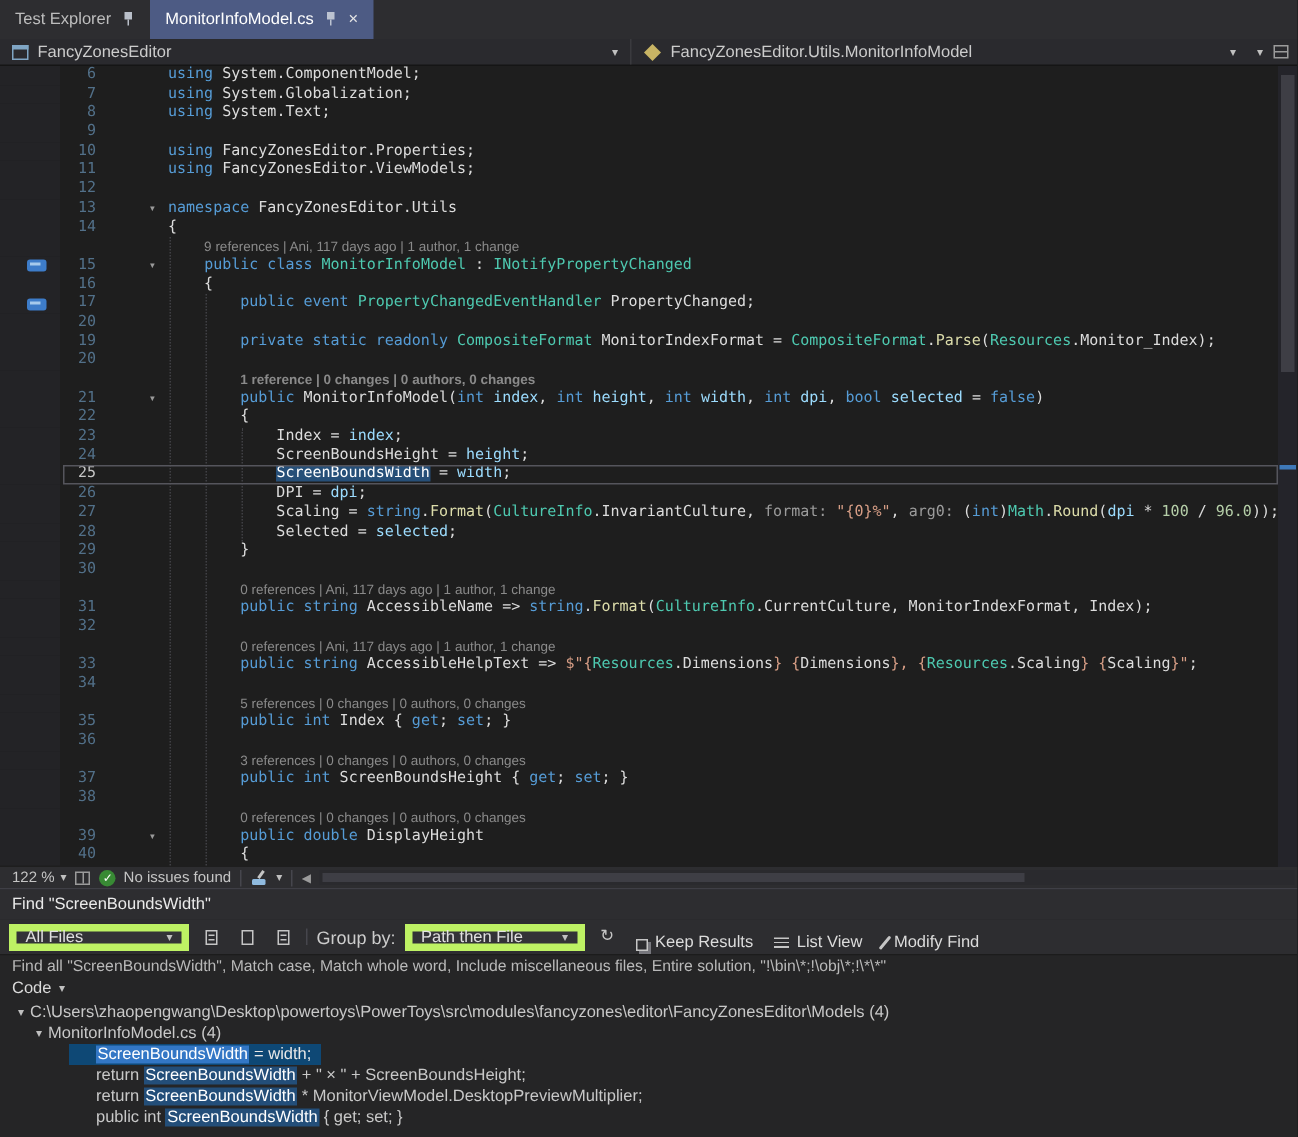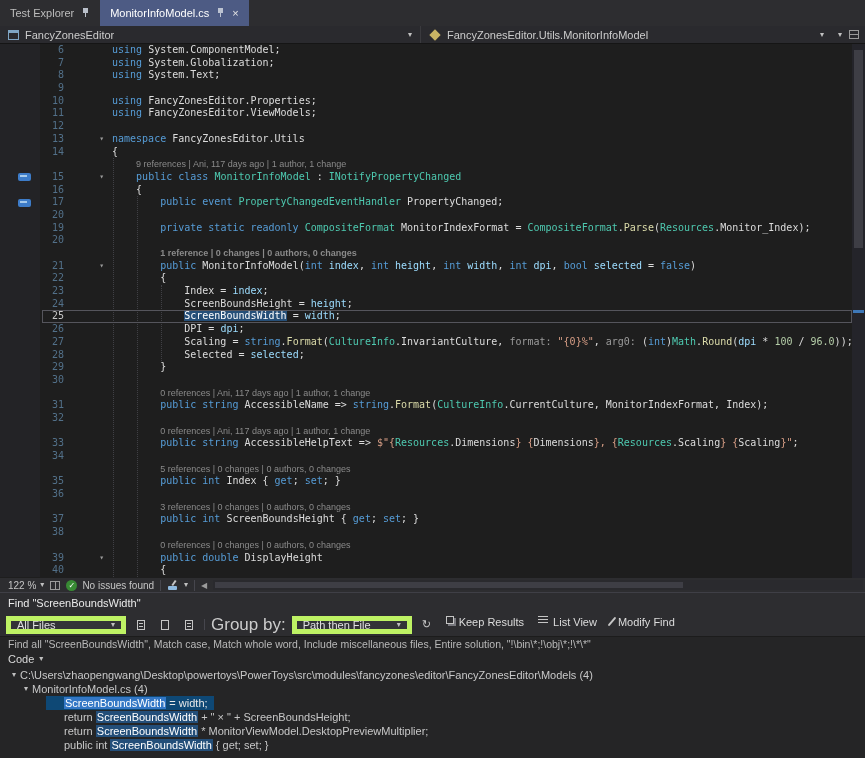--- a/index.html
+++ b/index.html
@@ -85,22 +85,22 @@
   .combo.scope{width:120px}
   .combo.group{width:120px}
   .icon-btn{width:18px;height:18px;display:flex;align-items:center;justify-content:center}
   .i-doc{width:8px;height:10px;border:1px solid #C5C5C5;position:relative;display:inline-block}
   .i-doc.lines::before{content:"";position:absolute;left:1px;right:1px;top:2px;height:1px;background:#C5C5C5;box-shadow:0 3px 0 #C5C5C5}
   .i-stack{width:8px;height:8px;border:1px solid #C5C5C5;box-shadow:2px 2px 0 #77777D;display:inline-block}
   .i-list{width:10px;height:9px;display:inline-block;
     background:repeating-linear-gradient(#C5C5C5 0 1px,transparent 1px 3px)}
   .i-pencil{width:2px;height:11px;background:#C5C5C5;transform:rotate(40deg);display:inline-block;border-radius:1px}
   .i-refresh{font-size:11px;color:#C5C5C5;line-height:1}
-  .tool-label{font-size:17px;color:#CCC}
-  .tool-btn{display:flex;align-items:flex-start;gap:5px;font-size:11px;color:#DCDCDC;padding:0 4px;height:18px}
+  .tool-label{font-size:12px;color:#CCC}
+  .tool-btn{display:flex;align-items:flex-end;gap:5px;font-size:11px;color:#DCDCDC;padding:0 4px;height:18px}
   .fp-summary{height:14px;font-size:10.5px;color:#B9B9B9;padding-left:8px;display:flex;align-items:center;flex:none}
   .fp-filter{height:16px;display:flex;align-items:center;gap:5px;padding-left:8px;font-size:11px;color:#DADADA;flex:none}
   .fp-tree{flex:1;font-size:11px;color:#C8C8C8;overflow:hidden;padding-top:1px}
   .tree-row{height:14px;line-height:14px;display:flex;align-items:center;white-space:pre}
   .tree-row .exp{font-size:8px;color:#BFBFBF;width:12px;text-align:center;flex:none}
   .root-row{padding-left:8px}
   .file-row{padding-left:20px}
   .match-row{padding-left:46px}
   .match-label{padding:0 6px 0 18px}
   .match-row.selected .match-label{background:#0E4875;color:#E8E8E8}

